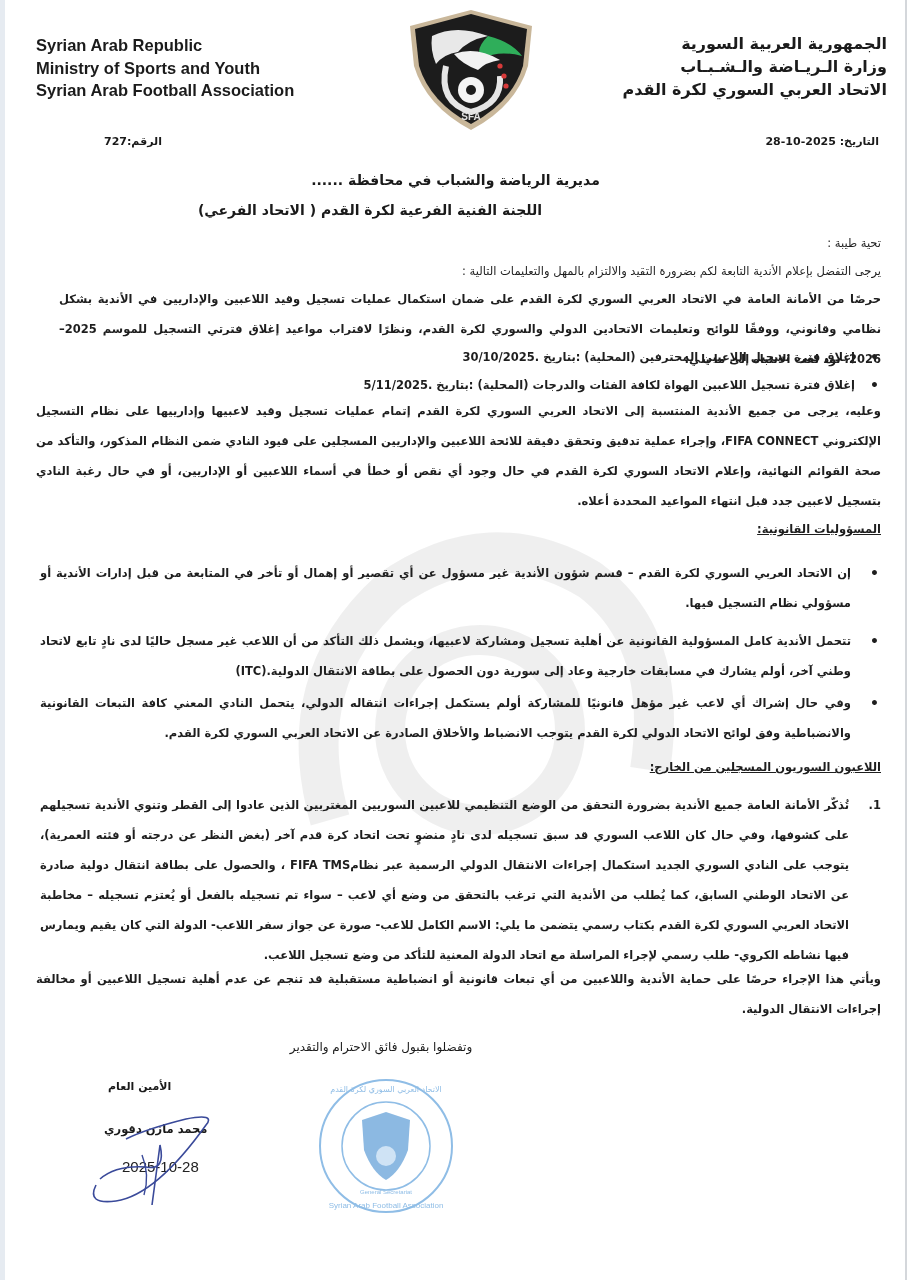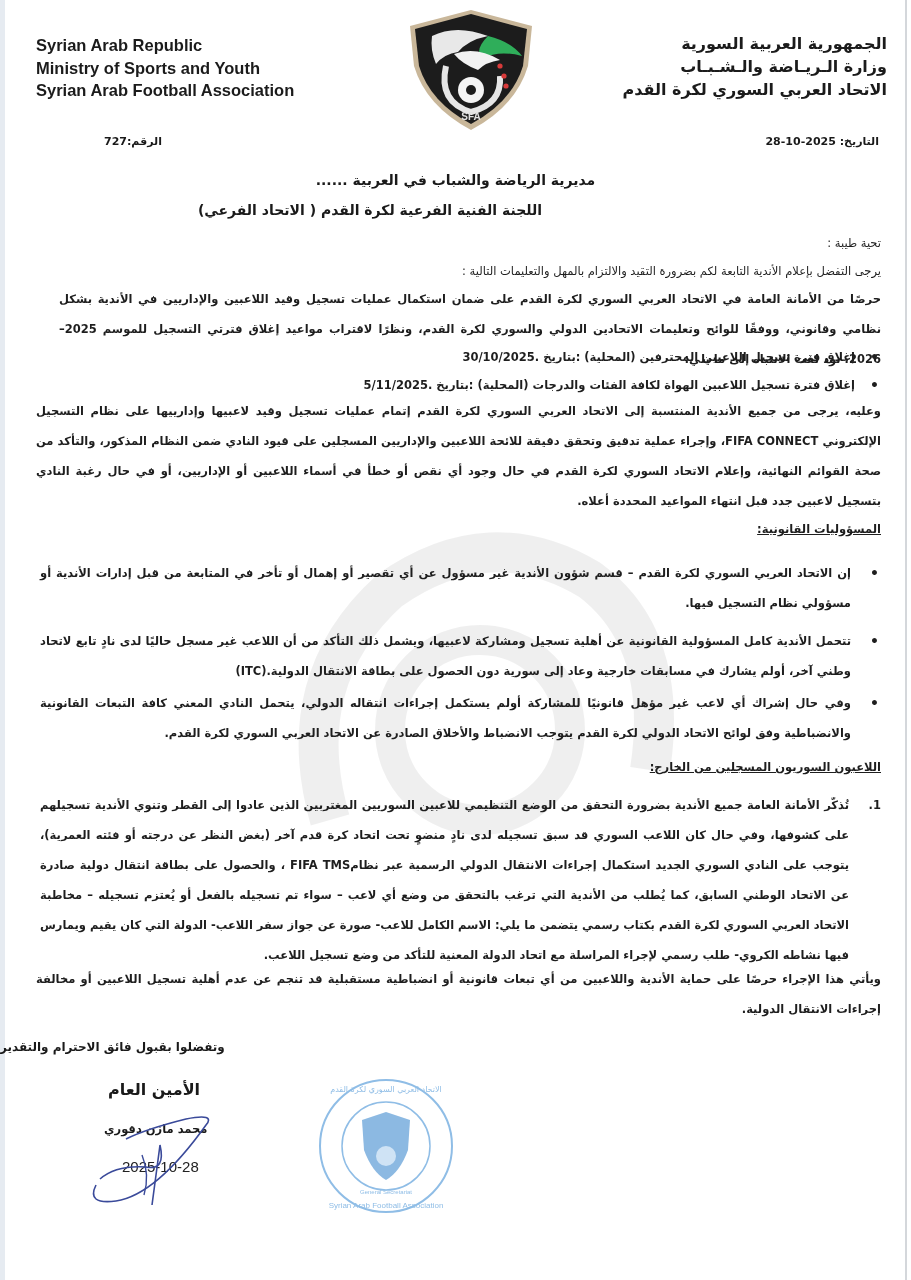--- a/index.html
+++ b/index.html
@@ -24,22 +24,22 @@
     .title1 { position: absolute; left: 0; width: 911px; top: 172px; text-align: center; direction: rtl; font-weight: bold; font-size: 14px; }
     .title2 { position: absolute; left: 0; width: 740px; top: 202px; text-align: center; direction: rtl; font-weight: bold; font-size: 14px; }
     .line { position: absolute; right: 30px; font-size: 11.5px; font-weight: normal; white-space: nowrap; direction: rtl; color: #1e1e1e; }
     .para { position: absolute; right: 30px; left: 36px; direction: rtl; text-align: justify; text-align-last: right; font-size: 11.5px; font-weight: bold; color: #1e1e1e; }
     .para.lh30 { line-height: 30px; }
     .bullet { position: absolute; right: 28px; left: 40px; direction: rtl; font-size: 11.5px; font-weight: bold; color: #1e1e1e; line-height: 30px; padding-right: 32px; text-align: justify; text-align-last: right; }
     .bullet .dot { position: absolute; right: 4px; top: 0; font-size: 14px; }
     .heading-u { position: absolute; right: 30px; direction: rtl; font-size: 11.5px; font-weight: bold; text-decoration: underline; color: #1e1e1e; }
     .num-item { position: absolute; right: 28px; left: 40px; direction: rtl; font-size: 11.5px; font-weight: bold; color: #1e1e1e; line-height: 30px; padding-right: 34px; text-align: justify; text-align-last: right; }
     .num-item .num { position: absolute; right: 2px; top: 0; }
-    .closing { position: absolute; left: 0; width: 762px; top: 1040px; text-align: left; direction: rtl; font-weight: bold; font-size: 12px; }
-    .sig-title { position: absolute; left: 108px; top: 1080px; direction: rtl; font-weight: bold; font-size: 16px; }
+    .closing { position: absolute; left: 0; width: 762px; top: 1040px; text-align: center; direction: rtl; font-weight: normal; font-size: 12px; }
+    .sig-title { position: absolute; left: 108px; top: 1080px; direction: rtl; font-weight: bold; font-size: 11px; }
     .sig-name { position: absolute; left: 104px; top: 1122px; direction: rtl; font-weight: bold; font-size: 11.5px; }
     .sig-date { position: absolute; left: 122px; top: 1158px; font-family: "Liberation Sans", sans-serif; font-size: 15px; color: #222; }
     .signature { position: absolute; left: 86px; top: 1105px; width: 130px; height: 110px; }
     .seal { position: absolute; left: 316px; top: 1076px; width: 140px; height: 140px; }
     .watermark { position: absolute; left: 270px; top: 520px; width: 420px; height: 320px; opacity: 0.06; }
   </style>
 </head>
 <body>
 
 <div class="edge-left"></div>
@@ -73,21 +73,21 @@
 
 <div class="hdr-ar">
   <div>الجمهورية العربية السورية</div>
   <div>وزارة الـريـاضة والـشـبـاب</div>
   <div>الاتحاد العربي السوري لكرة القدم</div>
 </div>
 
 <div class="ref-no">الرقم:727</div>
 <div class="ref-date">التاريخ: 2025-10-28</div>
 
-<div class="title1">مديرية الرياضة والشباب في العربية ......</div>
+<div class="title1">مديرية الرياضة والشباب في محافظة ......</div>
 <div class="title2">اللجنة الفنية الفرعية لكرة القدم ( الاتحاد الفرعي)</div>
 
 <div class="line" style="top:236px;">تحية طيبة :</div>
 <div class="line" style="top:264px;">يرجى التفضل بإعلام الأندية التابعة لكم بضرورة التقيد والالتزام بالمهل والتعليمات التالية :</div>
 <div class="para lh30" style="top:284px;margin-left:23px;">حرصًا من الأمانة العامة في الاتحاد العربي السوري لكرة القدم على ضمان استكمال عمليات تسجيل وقيد اللاعبين والإداريين في الأندية بشكل نظامي وقانوني، ووفقًا للوائح وتعليمات الاتحادين الدولي والسوري لكرة القدم، ونظرًا لاقتراب مواعيد إغلاق فترتي التسجيل للموسم 2025–2026، نود لفت الانتباه إلى ما يلي:</div>
 
 <div class="bullet" style="top:342px; padding-right:28px;">
   <span class="dot">•</span>
   <span>إغلاق فترة تسجيل اللاعبين المحترفين (المحلية) :بتاريخ .30/10/2025</span>
 </div>

